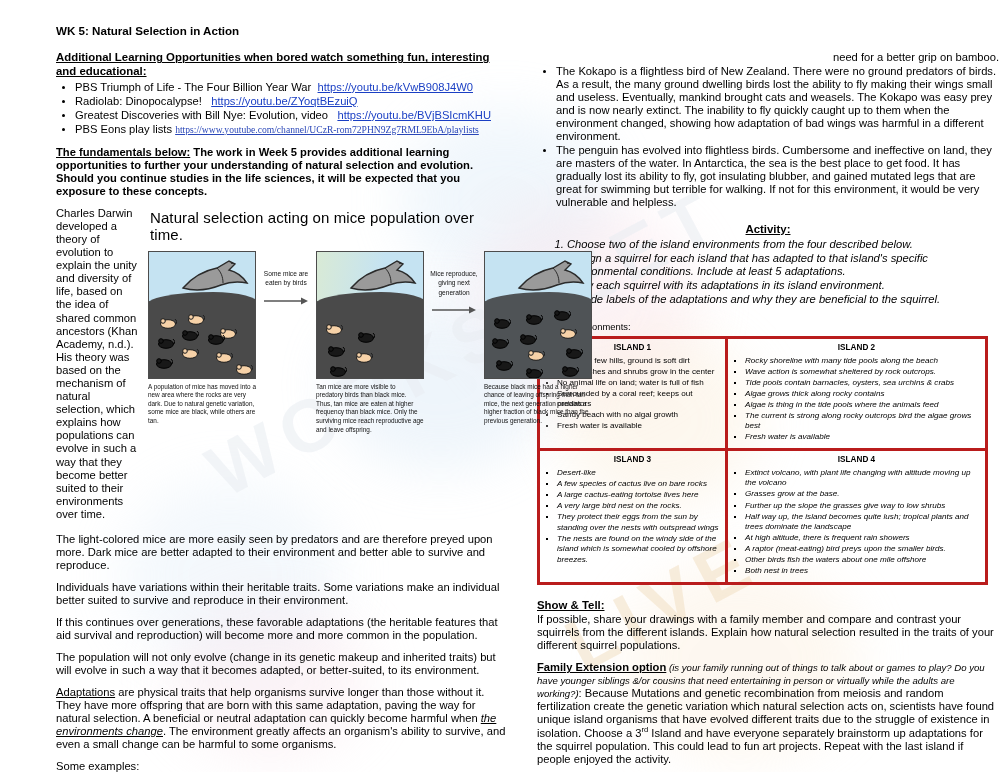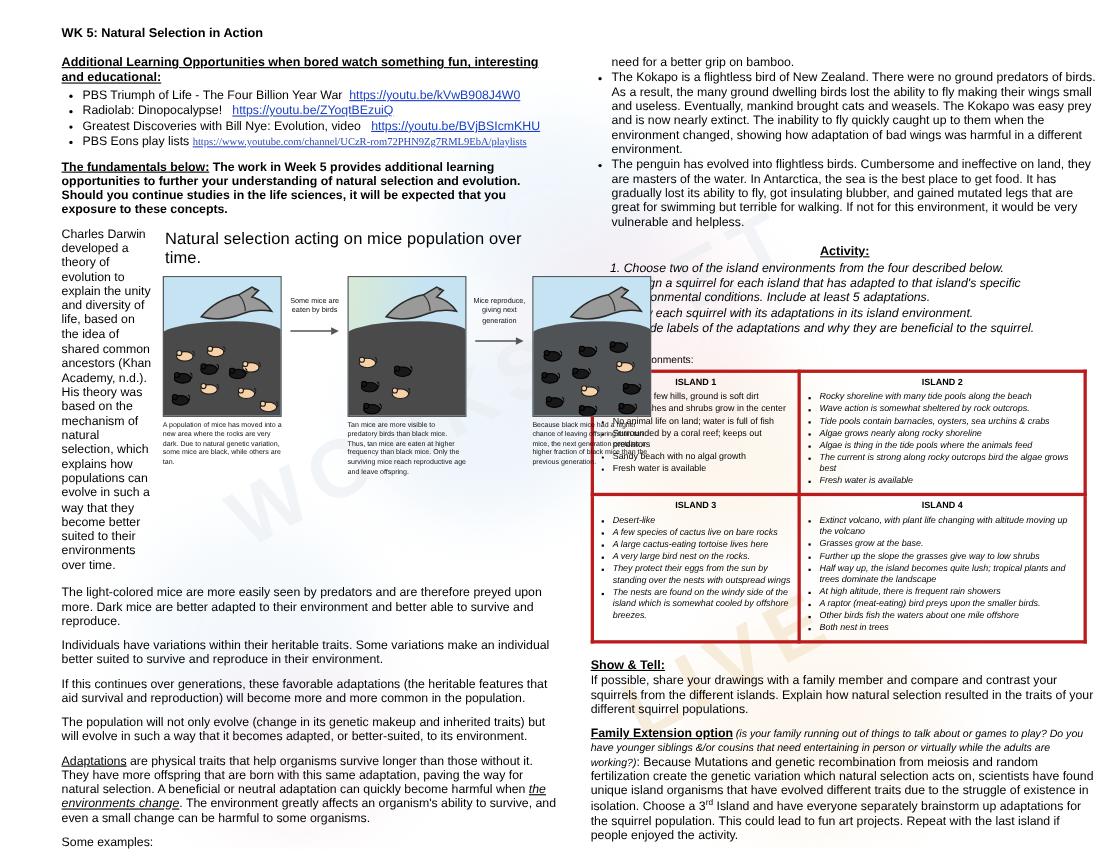--- a/index.html
+++ b/index.html
@@ -349,21 +349,21 @@
       <p class="t">The population will not only evolve (change in its genetic makeup and inherited traits) but will evolve in such a way that it becomes adapted, or better-suited, to its environment.</p>
 
       <p class="t"><span class="u">Adaptations</span><span> are physical traits that help organisms survive longer than those without it. They have more offspring that are born with this same adaptation, paving the way for natural selection. A beneficial or neutral adaptation can quickly become harmful when </span><span class="i u">the</span><span class="i u"> environments change</span><span>. The environment greatly affects an organism's ability to survive, and even a small change can be harmful to some organisms.</span></p>
 
       <p class="t t-tight">Some examples:</p>
 
     </div>
 
     <div class="col-right">
 
-      <p class="t" style="margin-left:19px; margin-bottom:0;">need for a better grip on bamboo.</p>
+      <p class="t" style="margin-left:19px; margin-bottom:0;text-align:right;">need for a better grip on bamboo.</p>
 
       <ul class="bullets" style="margin-top:1px;">
         <li>The Kokapo is a flightless bird of New Zealand. There were no ground predators of birds. As a result, the many ground dwelling birds lost the ability to fly making their wings small and useless. Eventually, mankind brought cats and weasels. The Kokapo was easy prey and is now nearly extinct. The inability to fly quickly caught up to them when the environment changed, showing how adaptation of bad wings was harmful in a different environment.</li>
         <li>The penguin has evolved into flightless birds. Cumbersome and ineffective on land, they are masters of the water. In Antarctica, the sea is the best place to get food. It has gradually lost its ability to fly, got insulating blubber, and gained mutated legs that are great for swimming but terrible for walking. If not for this environment, it would be very vulnerable and helpless.</li>
       </ul>
 
       <div class="hdr-underline sec-gap" style="margin-bottom:1px;text-align:center;">Activity:</div>
       <ol class="numbered">
         <li>Choose two of the island environments from the four described below.</li>
         <li>Design a squirrel for each island that has adapted to that island's specific environmental conditions. Include at least 5 adaptations.</li>
@@ -386,21 +386,21 @@
               <li>Sandy beach with no algal growth</li>
               <li>Fresh water is available</li>
             </ul>
           </td>
           <td class="c2">
             <div class="isl-head">ISLAND 2</div>
             <ul class="isl sq">
               <li>Rocky shoreline with many tide pools along the beach</li>
               <li>Wave action is somewhat sheltered by rock outcrops.</li>
               <li>Tide pools contain barnacles, oysters, sea urchins &amp; crabs</li>
-              <li>Algae grows nearly along rocky shoreline</li>
+              <li>Algae grows thick along rocky contains</li>
               <li>Algae is thing in the tide pools where the animals feed</li>
               <li>The current is strong along rocky outcrops bird the algae grows best</li>
               <li>Fresh water is available</li>
             </ul>
           </td>
         </tr>
         <tr>
           <td class="c1">
             <div class="isl-head">ISLAND 3</div>
             <ul class="isl sq">

